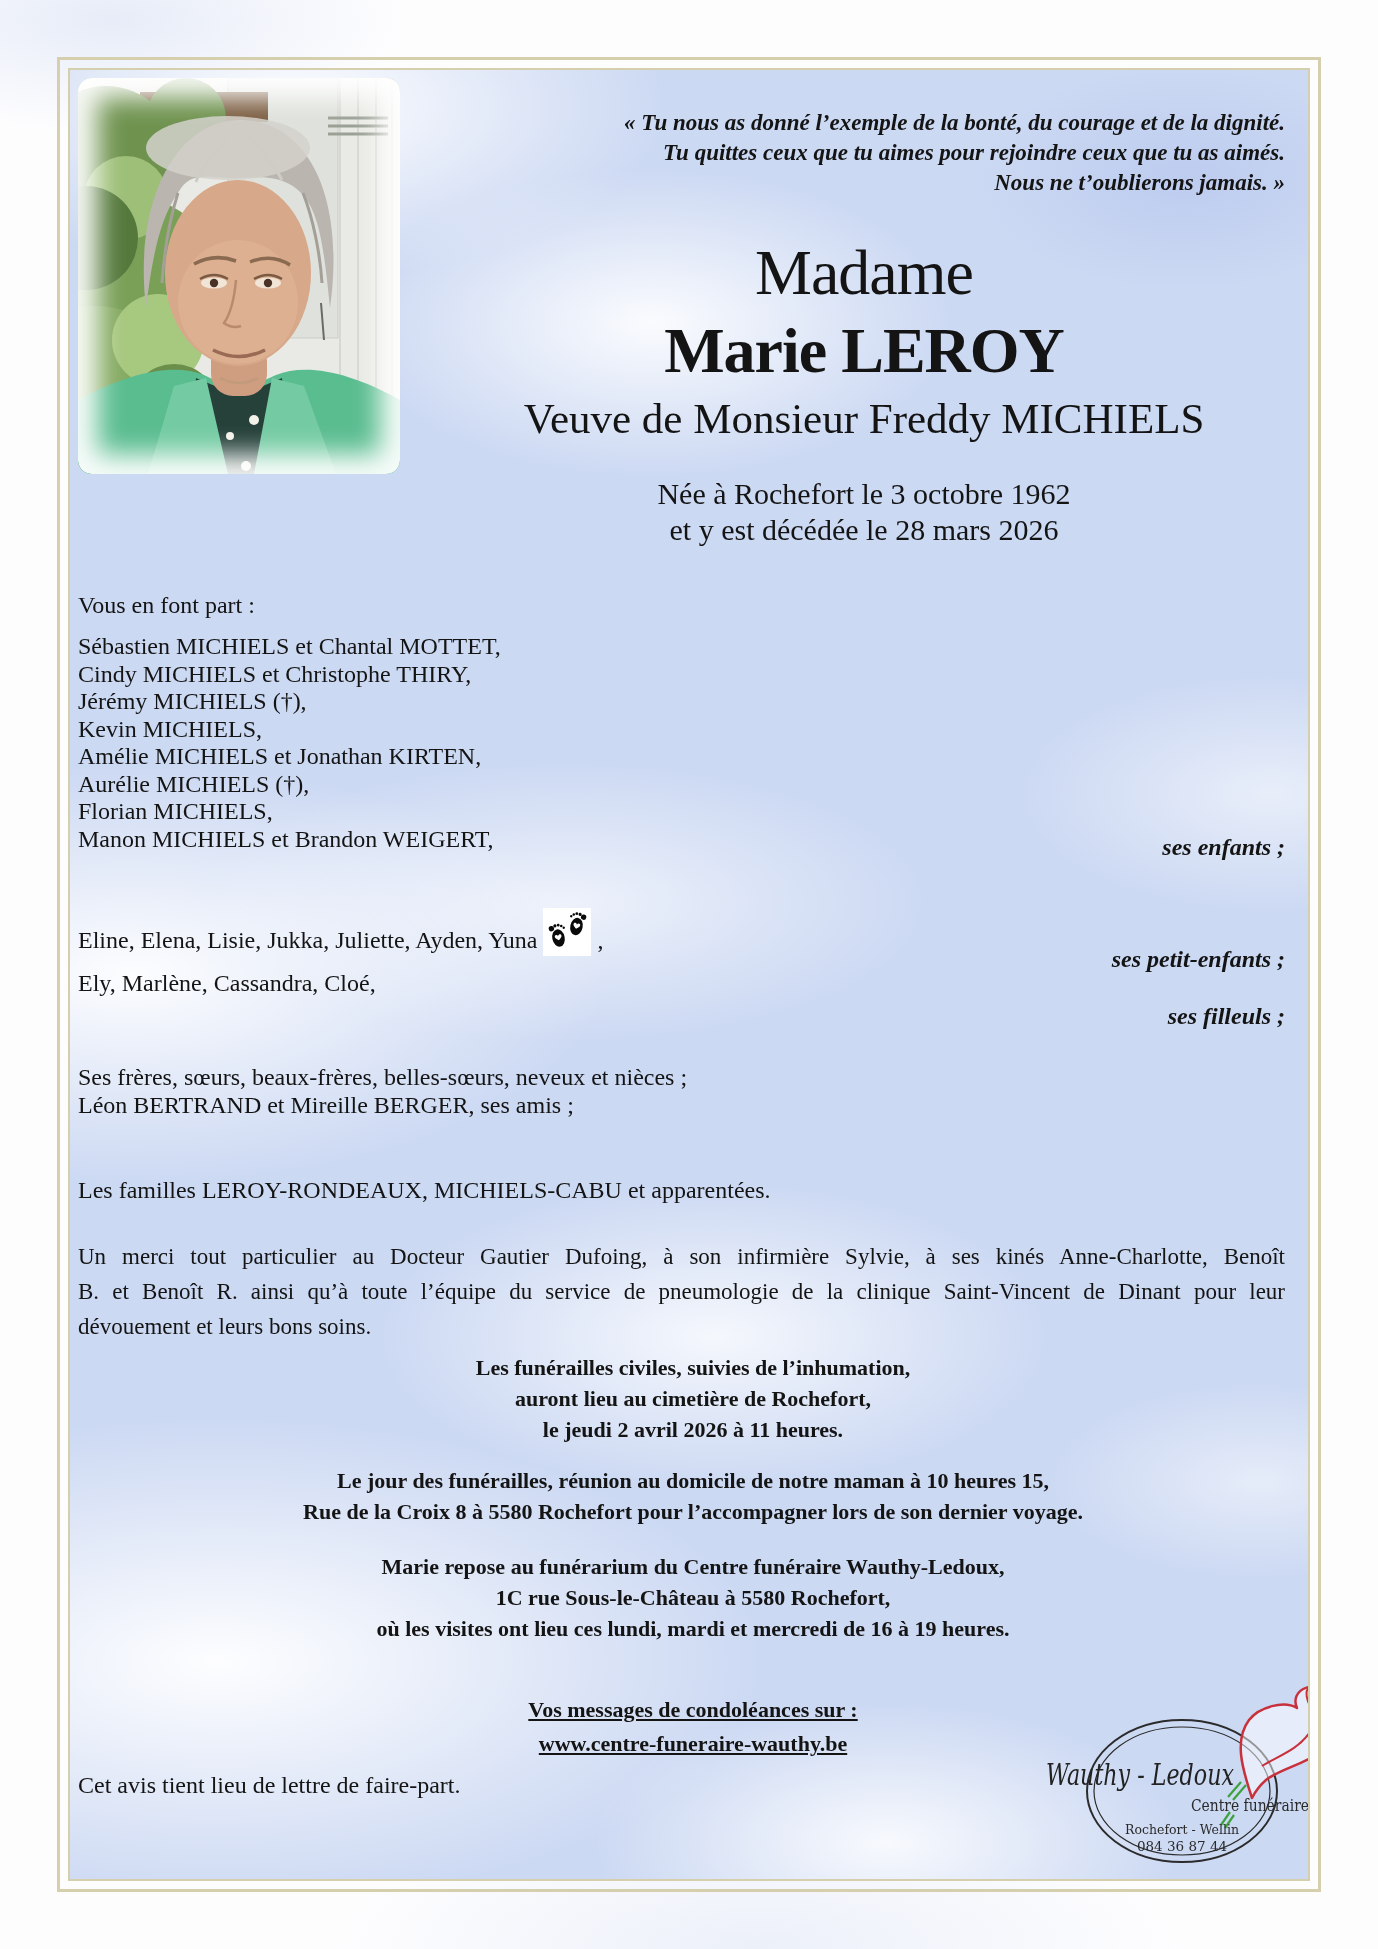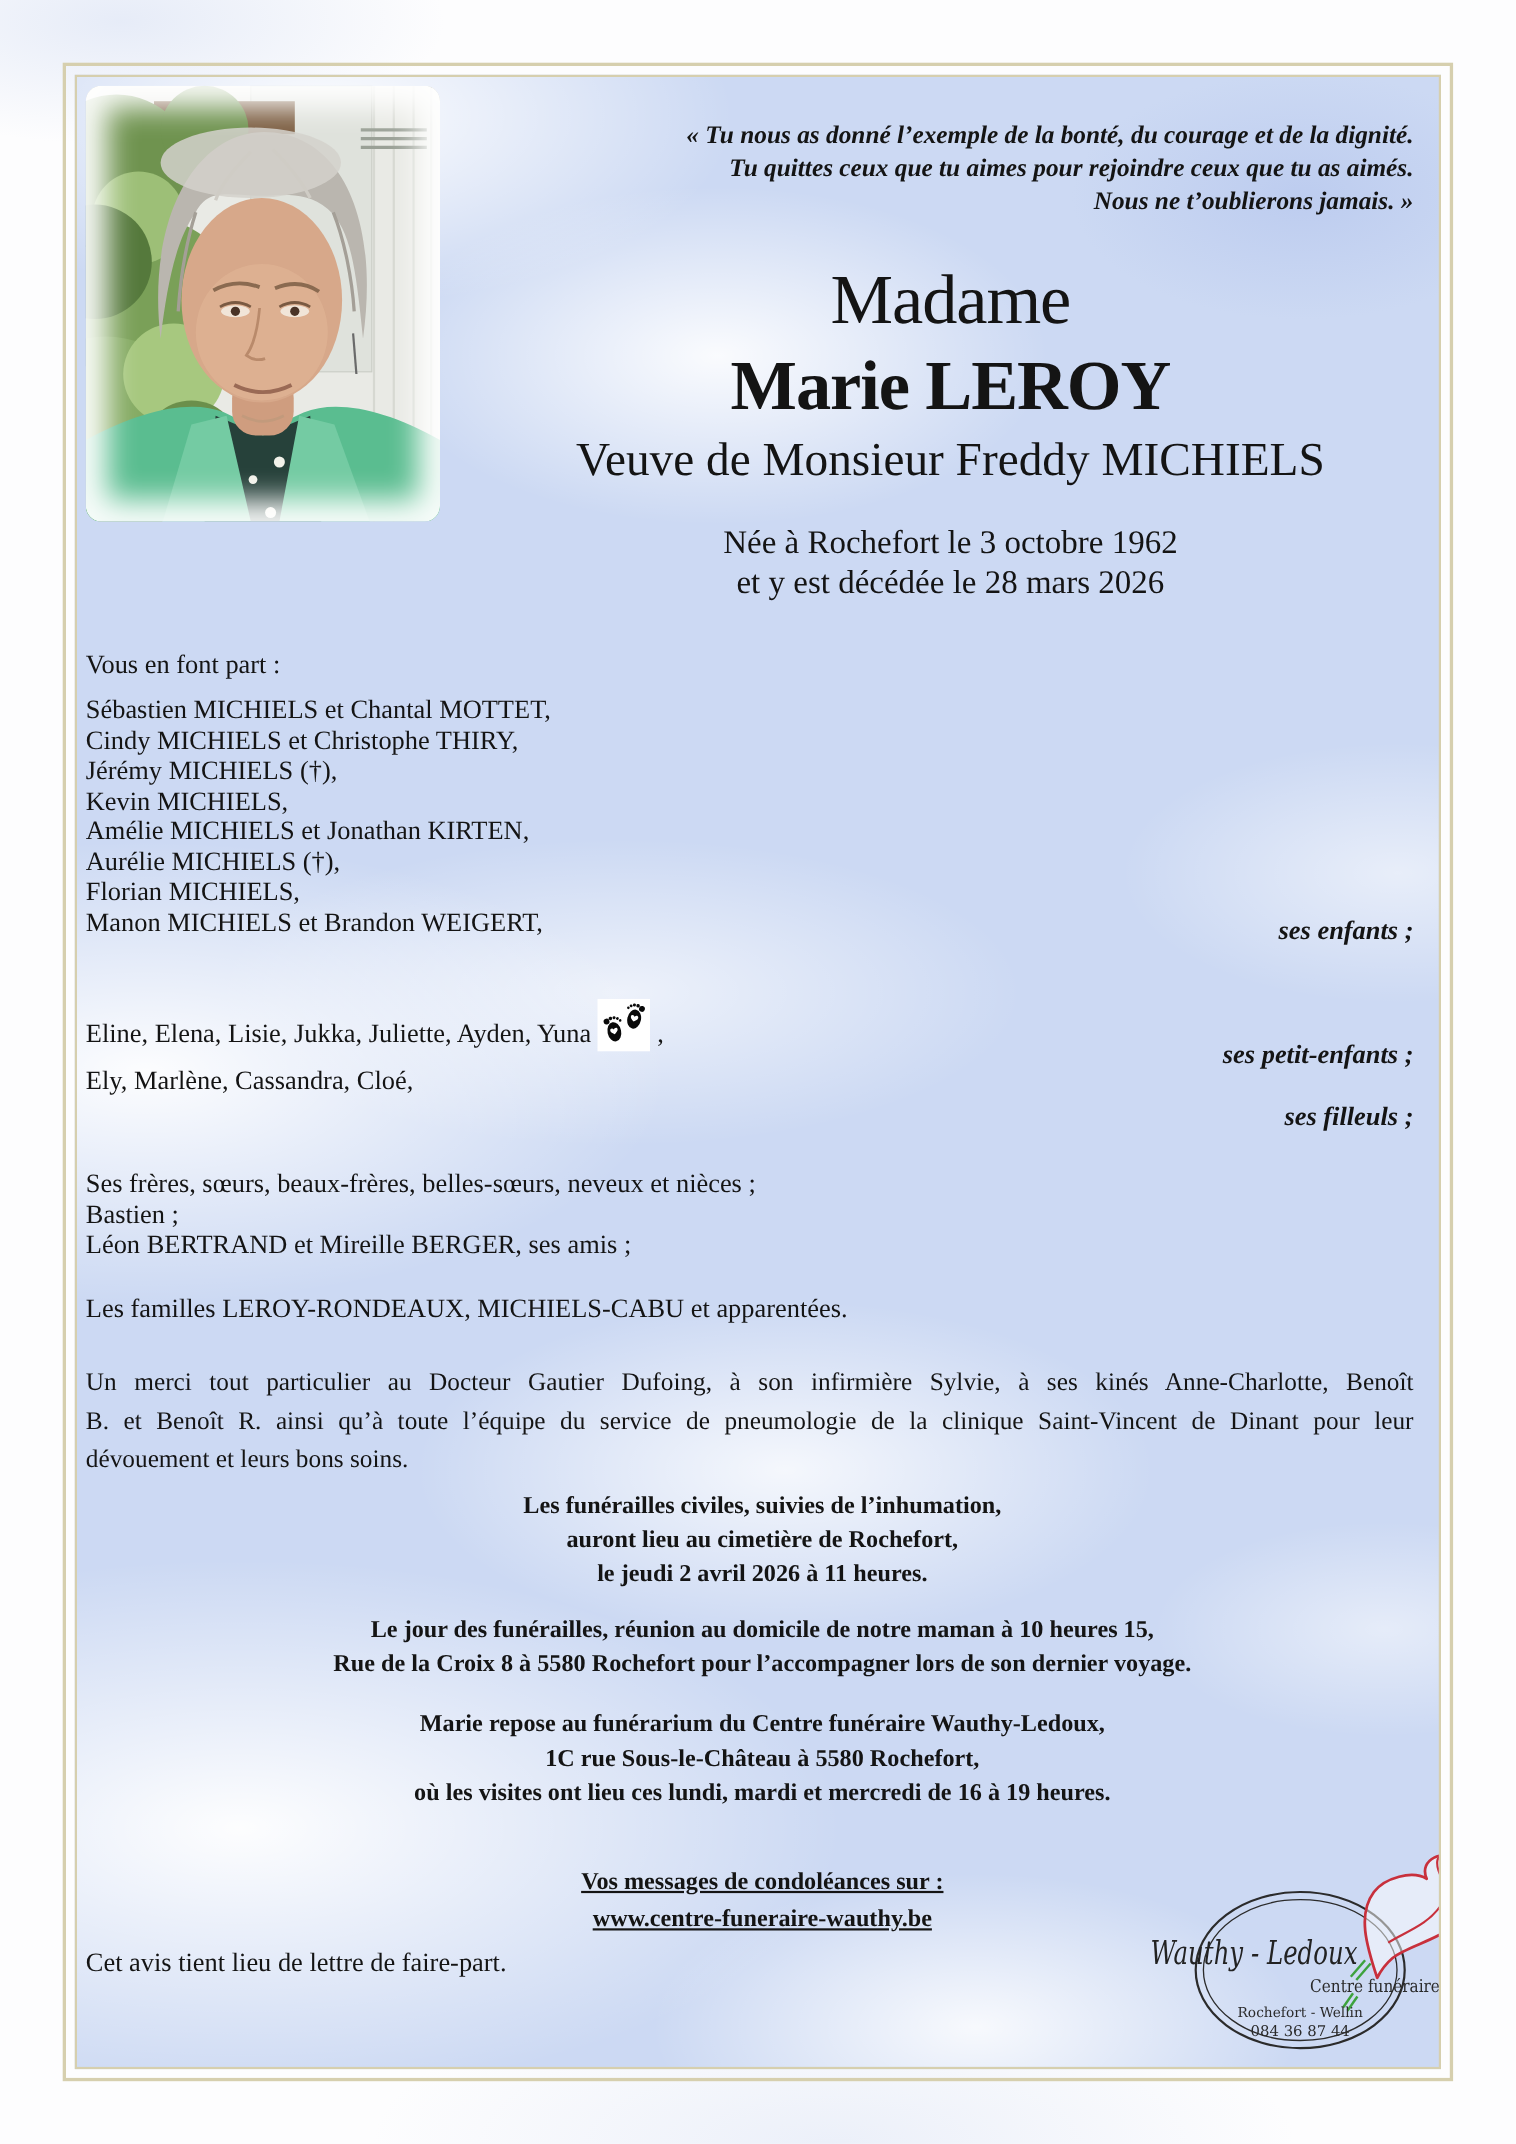--- a/index.html
+++ b/index.html
@@ -196,21 +196,20 @@
     </div>
 
     <div class="abs rlabel lbl-petit">ses petit-enfants ;</div>
 
     <div class="abs bodytext god-line">Ely, Marlène, Cassandra, Cloé,</div>
 
     <div class="abs rlabel lbl-filleuls">ses filleuls ;</div>
 
     <div class="abs bodytext relatives">
       <div>Ses frères, sœurs, beaux-frères, belles-sœurs, neveux et nièces ;</div>
-      <div>Bastien ;</div>
       <div>Léon BERTRAND et Mireille BERGER, ses amis ;</div>
     </div>
 
     <div class="abs bodytext families">Les familles LEROY-RONDEAUX, MICHIELS-CABU et apparentées.</div>
 
     <div class="abs thanks">
       <div class="tj">Un merci tout particulier au Docteur Gautier Dufoing, à son infirmière Sylvie, à ses kinés Anne-Charlotte, Benoît</div>
       <div class="tj">B. et Benoît R. ainsi qu’à toute l’équipe du service de pneumologie de la clinique Saint-Vincent de Dinant pour leur</div>
       <div>dévouement et leurs bons soins.</div>
     </div>

